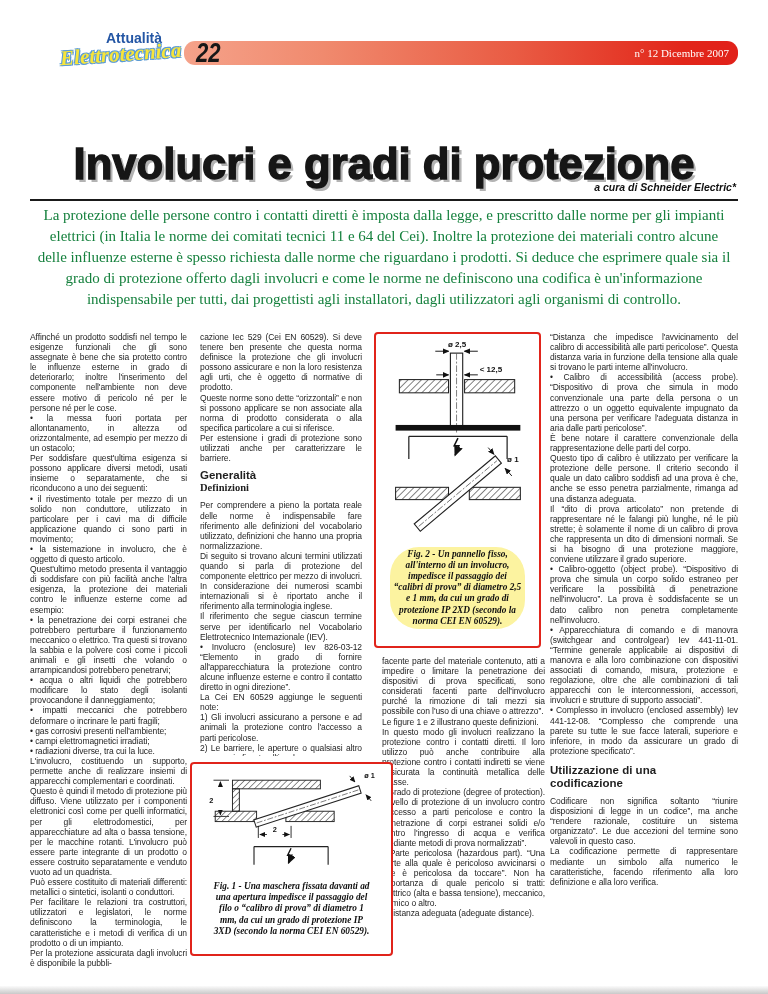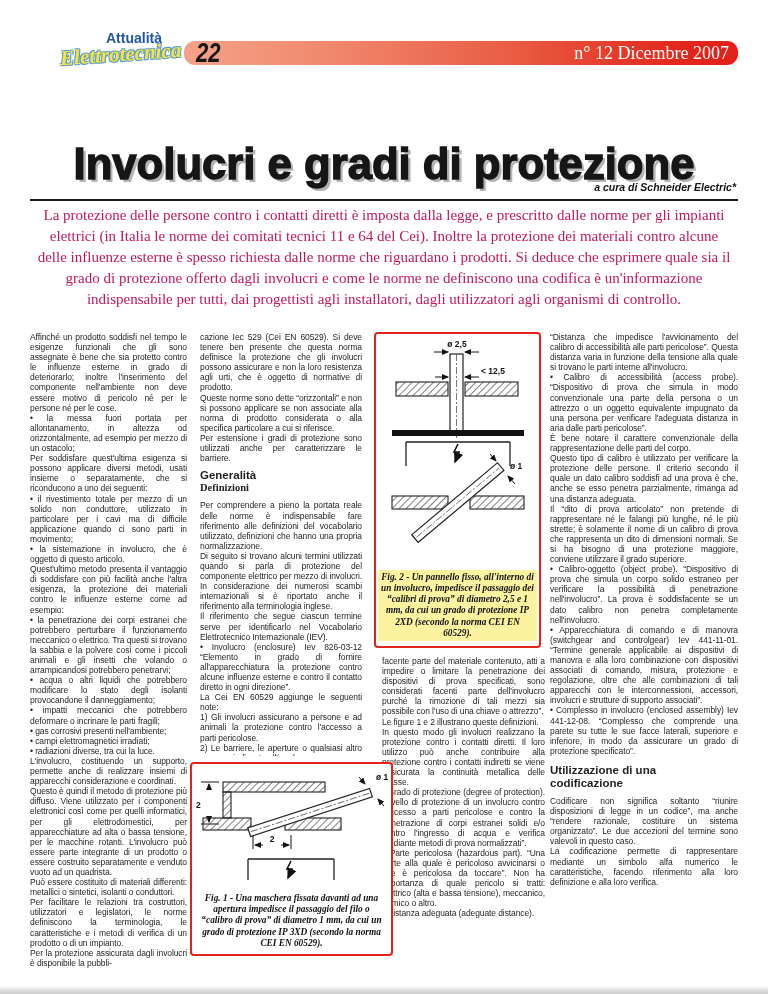--- a/index.html
+++ b/index.html
@@ -11,34 +11,34 @@
   .logo-line1{position:absolute;left:48px;top:8px;font-size:14px;font-weight:bold;color:#2456a4;
               letter-spacing:0px;}
   .logo-line2{position:absolute;left:2px;top:20px;font-size:21px;font-weight:bold;font-style:italic;
               font-family:"Liberation Serif",serif;color:#f7e53a;transform:rotate(-4deg);
               text-shadow:1px 1px 0 #5b9bd5,-1px 1px 0 #5b9bd5,1px -1px 0 #5b9bd5,-1px -1px 0 #5b9bd5;}
   .pagebar{position:absolute;left:184px;top:41px;width:554px;height:24px;
            background:linear-gradient(to right,#f5a28a 0%,#f08a6e 25%,#e95b43 60%,#e2261a 90%,#e1211a 100%);border-radius:11px;}
   .page-num{position:absolute;left:12px;top:-3px;font-size:27px;font-weight:bold;font-style:italic;
             color:#181818;transform:scaleX(0.82);transform-origin:left;}
   .issue{position:absolute;right:9px;top:0;height:24px;line-height:24px;color:#ffffff;
-         font-family:"Liberation Serif",serif;font-size:18px;}
+         font-family:"Liberation Serif",serif;font-size:11px;}
 
   
   .title{position:absolute;left:30px;top:108px;width:708px;text-align:center;
          font-size:45px;font-weight:bold;color:#161616;letter-spacing:0px;
          transform:scaleX(0.97);transform-origin:center;
          -webkit-text-stroke:1.4px #161616;
          text-shadow:3px 3px 0 #b3b3b3;}
   .byline{position:absolute;right:32px;top:181px;font-family:Liberation Sans, sans-serif;
           font-size:10.5px;font-weight:bold;font-style:italic;color:#111;}
   .rule{position:absolute;left:30px;top:199px;width:708px;height:2px;background:#1a1a1a;}
   .intro{position:absolute;left:34px;top:205px;width:700px;margin:0;
          font-family:"Liberation Serif",serif;font-size:15px;line-height:21px;
-         text-align:center;color:#be185d;}
+         text-align:center;color:#15803d;}
 
   
   .col{position:absolute;overflow:hidden;font-size:8.5px;line-height:10.1px;
        text-align:justify;letter-spacing:-0.1px;}
   .col p{margin:0;}
   .col1{left:30px;top:332px;width:157px;height:655px;}
   .col2{left:200px;top:332px;width:162px;height:424px;}
   .col3{left:382px;top:656px;width:163px;height:331px;}
   .col4{left:550px;top:332px;width:188px;height:655px;}
   .sec-heading{font-size:11.5px;font-weight:bold;margin:7px 0 3px;text-align:left;letter-spacing:0;}
@@ -46,21 +46,21 @@
                font-family:"Liberation Serif",serif;letter-spacing:0;}
   .narrow-heading{max-width:118px;line-height:13px;margin:8px 0 6px;}
 
   
   .figbox{position:absolute;border:2px solid #e0241b;border-radius:4px;background:#ffffff;
           display:flex;flex-direction:column;align-items:center;justify-content:space-between;
           box-sizing:border-box;margin:0;}
   .fig2box{left:374px;top:332px;width:167px;height:316px;padding:4px 2px 5px;}
   .fig1box{left:190px;top:762px;width:203px;height:194px;padding:5px 2px 5px;}
   .figcap{font-family:"Liberation Serif",serif;font-size:9.3px;line-height:11.2px;
-          font-weight:bold;font-style:italic;text-align:center;color:#101010;margin:0;}
+          font-weight:bold;font-style:italic;text-align:center;color:#101010;margin:12px;border-radius:29px;}
   .fig2cap{background:#fcf3a0;padding:2px 3px;}
   .fig1cap{padding:0 6px;}
   svg text{font:bold 8.5px "Liberation Sans",sans-serif;fill:#111;}
 
   .page-edge{position:absolute;left:0;top:986px;width:768px;height:8px;
              background:linear-gradient(to bottom,#fbfbfb,#c9c9c9);}
 </style>
 </head>
 <body>
 
@@ -86,21 +86,21 @@
       <p>Per soddisfare quest'ultima esigenza si possono applicare diversi metodi, usati insieme o separatamente, che si riconducono a uno dei seguenti:</p>
       <p>• il rivestimento totale per mezzo di un solido non conduttore, utilizzato in particolare per i cavi ma di difficile applicazione quando ci sono parti in movimento;</p>
       <p>• la sistemazione in involucro, che è oggetto di questo articolo.</p>
       <p>Quest'ultimo metodo presenta il vantaggio di soddisfare con più facilità anche l'altra esigenza, la protezione dei materiali contro le influenze esterne come ad esempio:</p>
       <p>• la penetrazione dei corpi estranei che potrebbero perturbare il funzionamento meccanico o elettrico. Tra questi si trovano la sabbia e la polvere così come i piccoli animali e gli insetti che volando o arrampicandosi potrebbero penetrarvi;</p>
       <p>• acqua o altri liquidi che potrebbero modificare lo stato degli isolanti provocandone il danneggiamento;</p>
       <p>• impatti meccanici che potrebbero deformare o incrinare le parti fragili;</p>
       <p>• gas corrosivi presenti nell'ambiente;</p>
       <p>• campi elettromagnetici irradiati;</p>
       <p>• radiazioni diverse, tra cui la luce.</p>
-      <p>L'involucro, costituendo un supporto, permette anche di realizzare insiemi di apparecchi considerazione e coordinati.</p>
+      <p>L'involucro, costituendo un supporto, permette anche di realizzare insiemi di apparecchi complementari e coordinati.</p>
       <p>Questo è quindi il metodo di protezione più diffuso. Viene utilizzato per i componenti elettronici così come per quelli informatici, per gli elettrodomestici, per apparecchiature ad alta o bassa tensione, per le macchine rotanti. L'involucro può essere parte integrante di un prodotto o essere costruito separatamente e venduto vuoto ad un quadrista.</p>
       <p>Può essere costituito di materiali differenti: metallici o sintetici, isolanti o conduttori.</p>
       <p>Per facilitare le relazioni tra costruttori, utilizzatori e legislatori, le norme definiscono la terminologia, le caratteristiche e i metodi di verifica di un prodotto o di un impianto.</p>
       <p>Per la protezione assicurata dagli involucri è disponibile la pubbli-</p>
     </div>
 
   <div class="col col2">
     <div>
         <p>cazione Iec 529 (Cei EN 60529). Si deve tenere ben presente che questa norma definisce la protezione che gli involucri possono assicurare e non la loro resistenza agli urti, che è oggetto di normative di prodotto.</p>
         <p>Queste norme sono dette “orizzontali” e non si possono applicare se non associate alla norma di prodotto considerata o alla specifica particolare a cui si riferisce.</p>

